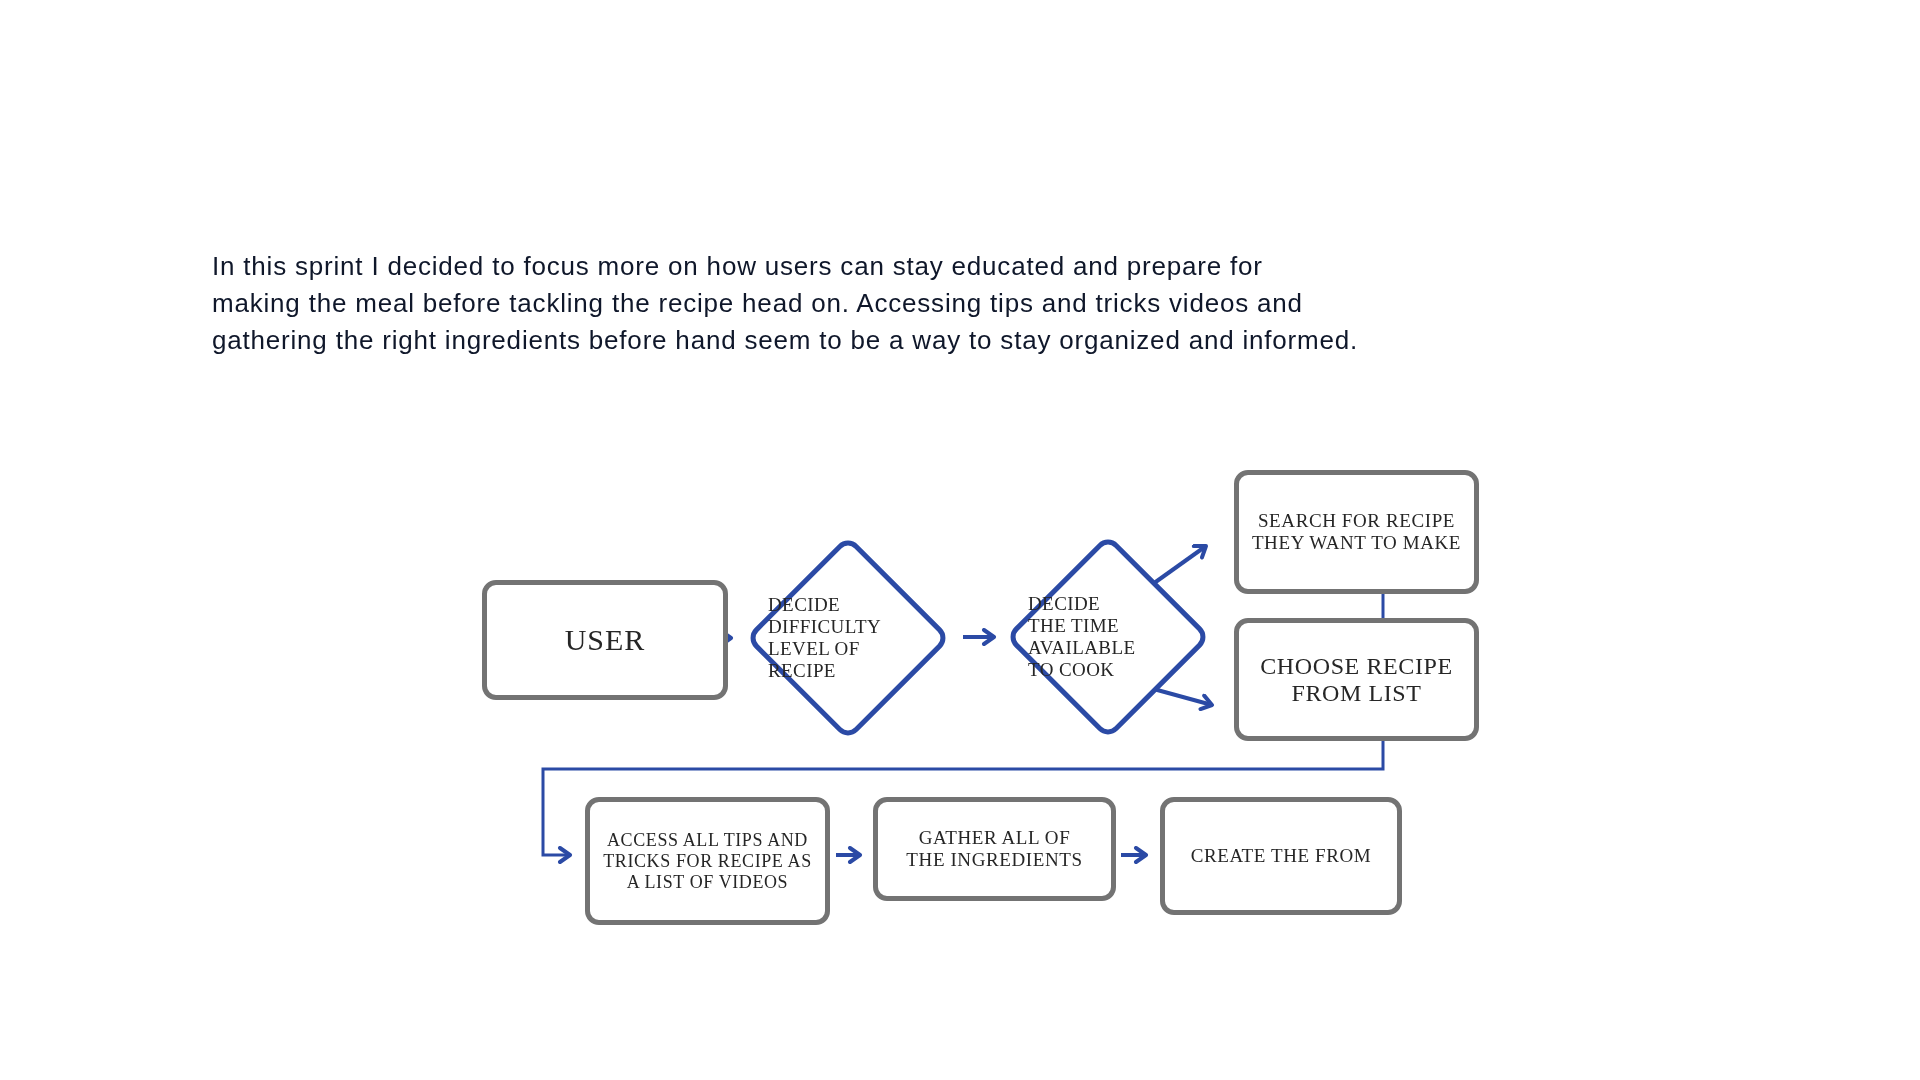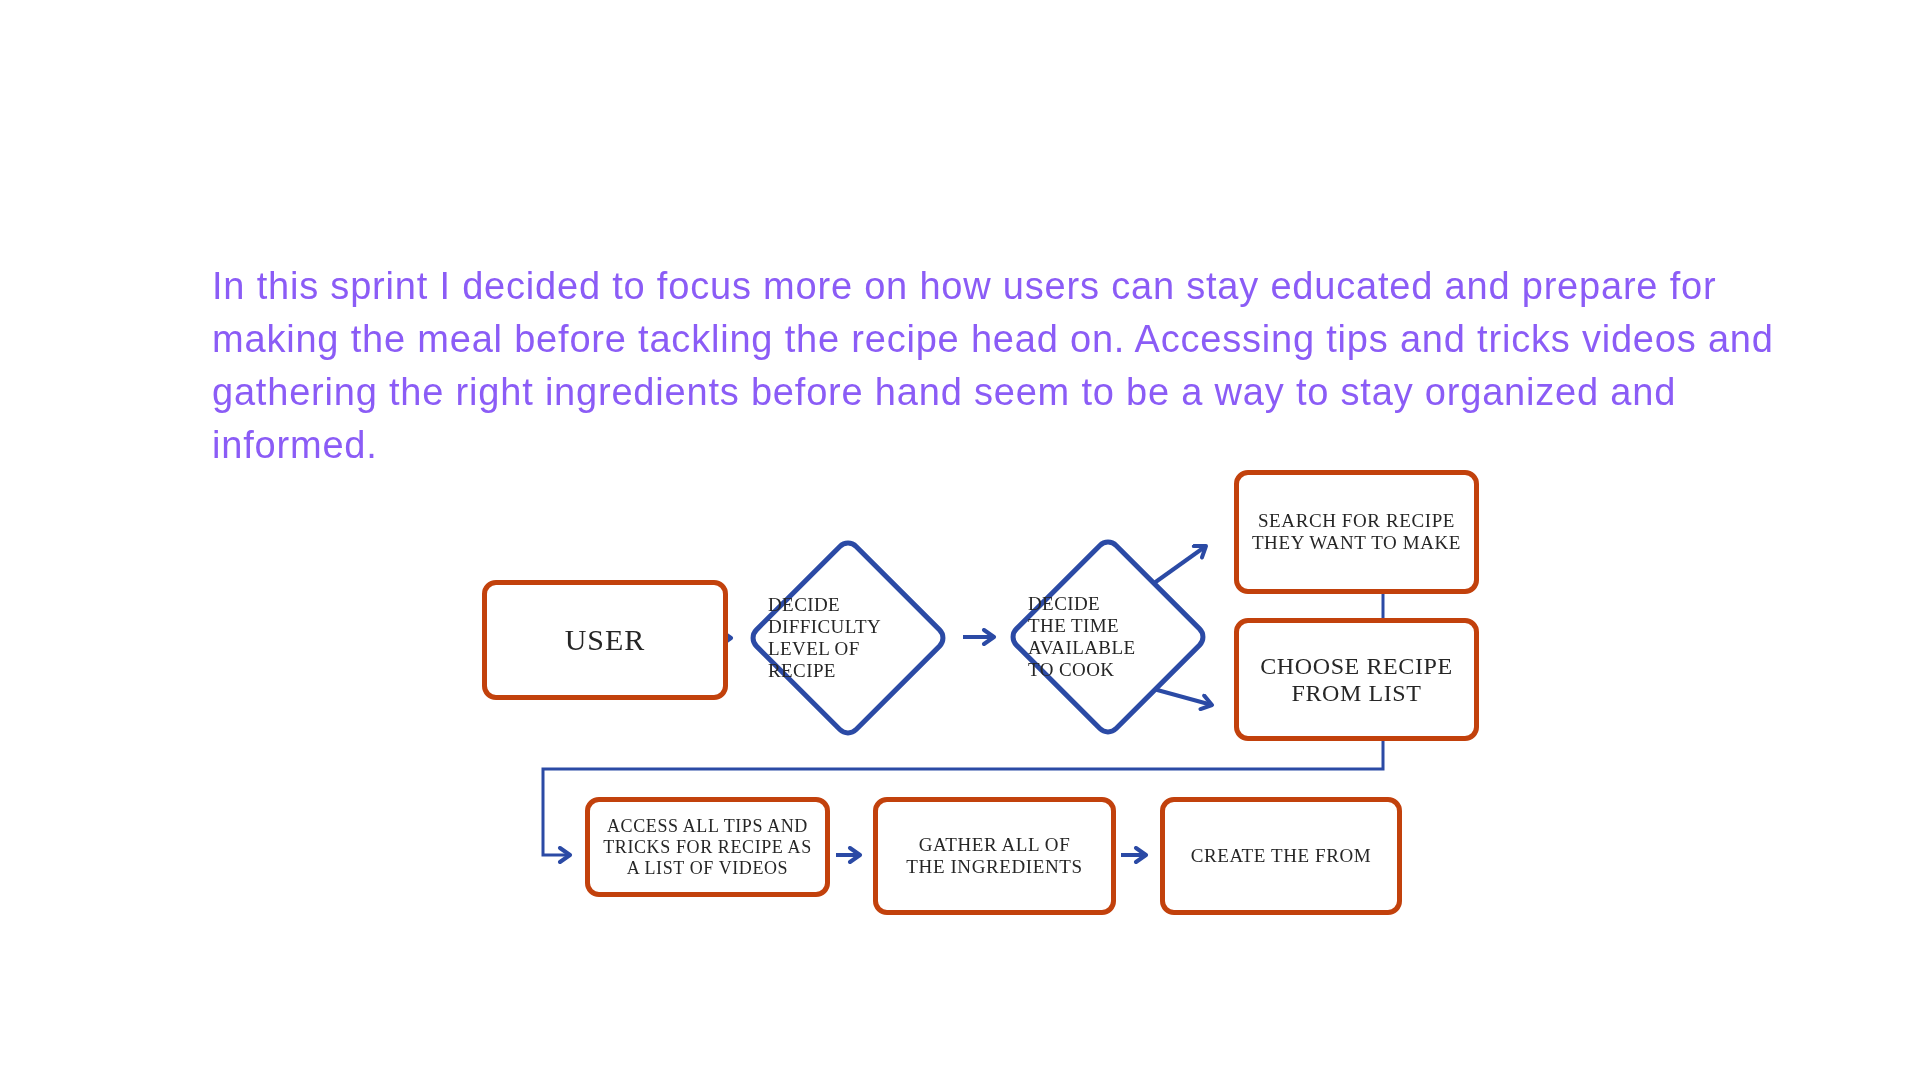--- a/index.html
+++ b/index.html
@@ -18,34 +18,34 @@
     font-size: 58px;
     font-weight: 400;
     color: #5C6FC2;
     letter-spacing: 0.5px;
   }
   .page-description {
     position: absolute;
     left: 212px;
     top: 222px;
     width: 1600px;
-    font-size: 38px;
-    line-height: 53px;
+    font-size: 26px;
+    line-height: 37px;
     letter-spacing: 0.8px;
-    color: #8b5cf6;
+    color: #0f172a;
     white-space: pre-line;
   }
   .node {
     position: absolute;
     box-sizing: border-box;
     display: flex;
     align-items: center;
     justify-content: center;
     text-align: center;
-    border: 5px solid #c2410c;
+    border: 5px solid #737373;
     border-radius: 14px;
     background: #ffffff;
     color: #262626;
     font-family: "Liberation Serif", serif;
     white-space: pre-line;
     letter-spacing: 0.6px;
     z-index: 2;
   }
   .diamond-shape {
     position: absolute;
@@ -65,22 +65,22 @@
     font-size: 19px;
     line-height: 22px;
     color: #262626;
     white-space: pre-line;
     letter-spacing: 0.4px;
     z-index: 3;
   }
   #node-user   { left: 440px;  top: 580px; width: 246px; height: 120px; font-size: 30px; letter-spacing: 1px; margin-left: 42px; }
   #node-search { left: 1234px; top: 470px; width: 245px; height: 124px; font-size: 19px; }
   #node-choose { left: 1234px; top: 618px; width: 245px; height: 123px; font-size: 24px; }
-  #node-access { left: 585px;  top: 797px; width: 245px; height: 100px; font-size: 18px; }
-  #node-gather { left: 873px;  top: 797px; width: 243px; height: 118px; font-size: 19px; }
+  #node-access { left: 585px;  top: 797px; width: 245px; height: 128px; font-size: 18px; }
+  #node-gather { left: 873px;  top: 797px; width: 243px; height: 104px; font-size: 19px; }
   #node-create { left: 1160px; top: 797px; width: 242px; height: 118px; font-size: 19px; }
   #diamond-difficulty { left: 775px;  top: 565px; }
   #diamond-time       { left: 1035px; top: 564px; }
   #label-difficulty { left: 768px;  top: 594px; width: 160px; }
   #label-time       { left: 1028px; top: 593px; width: 160px; }
   .connector-layer {
     position: absolute;
     left: 0; top: 0;
     width: 1920px;
     height: 1080px;

